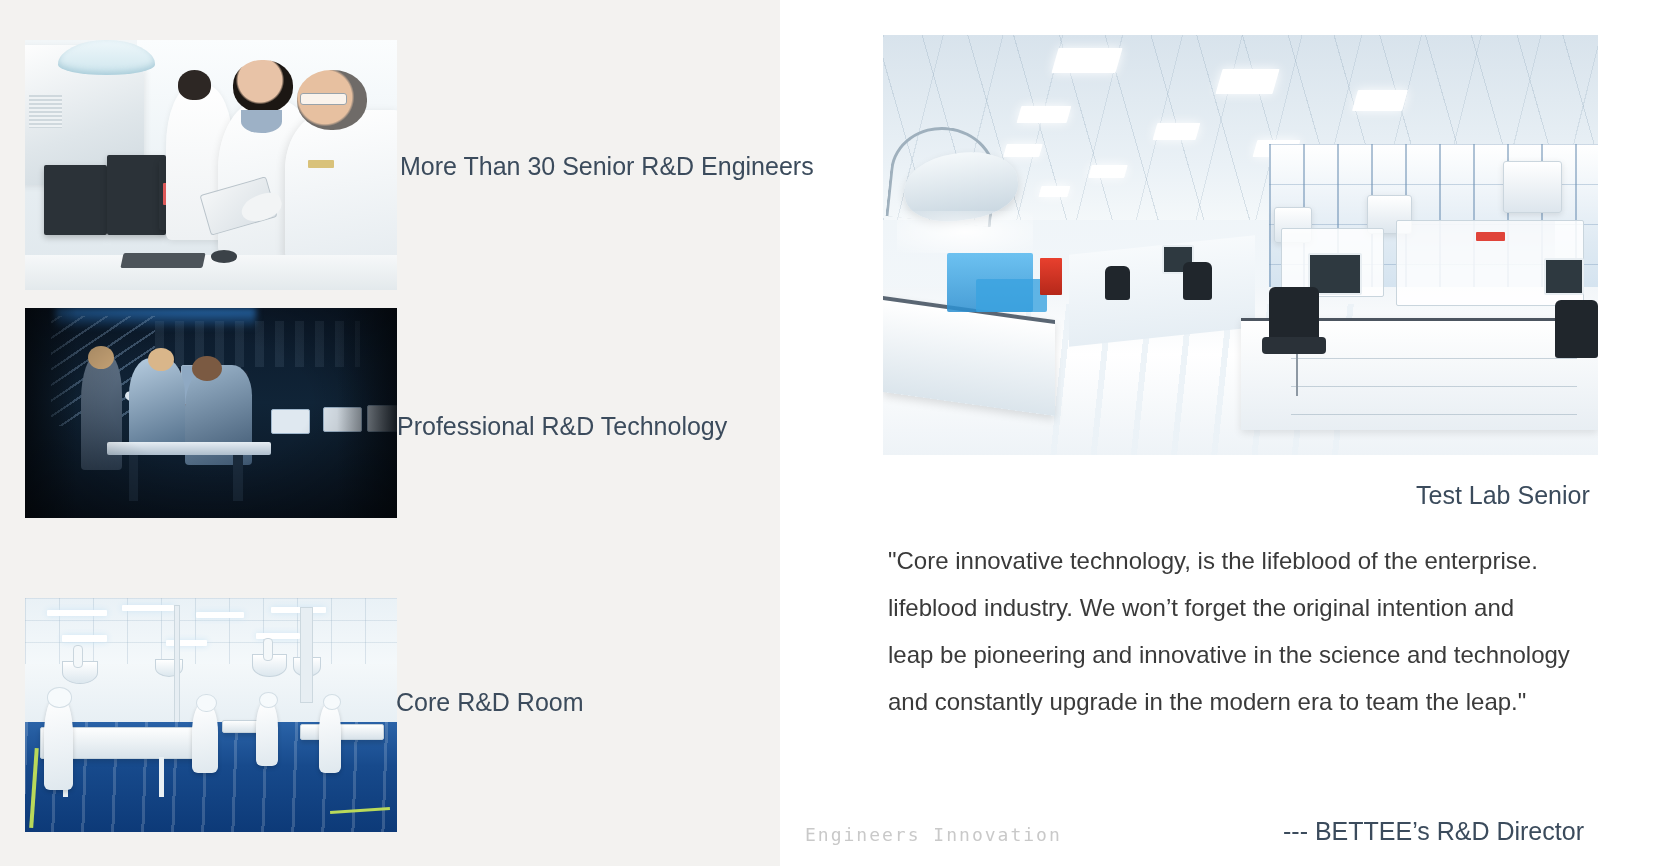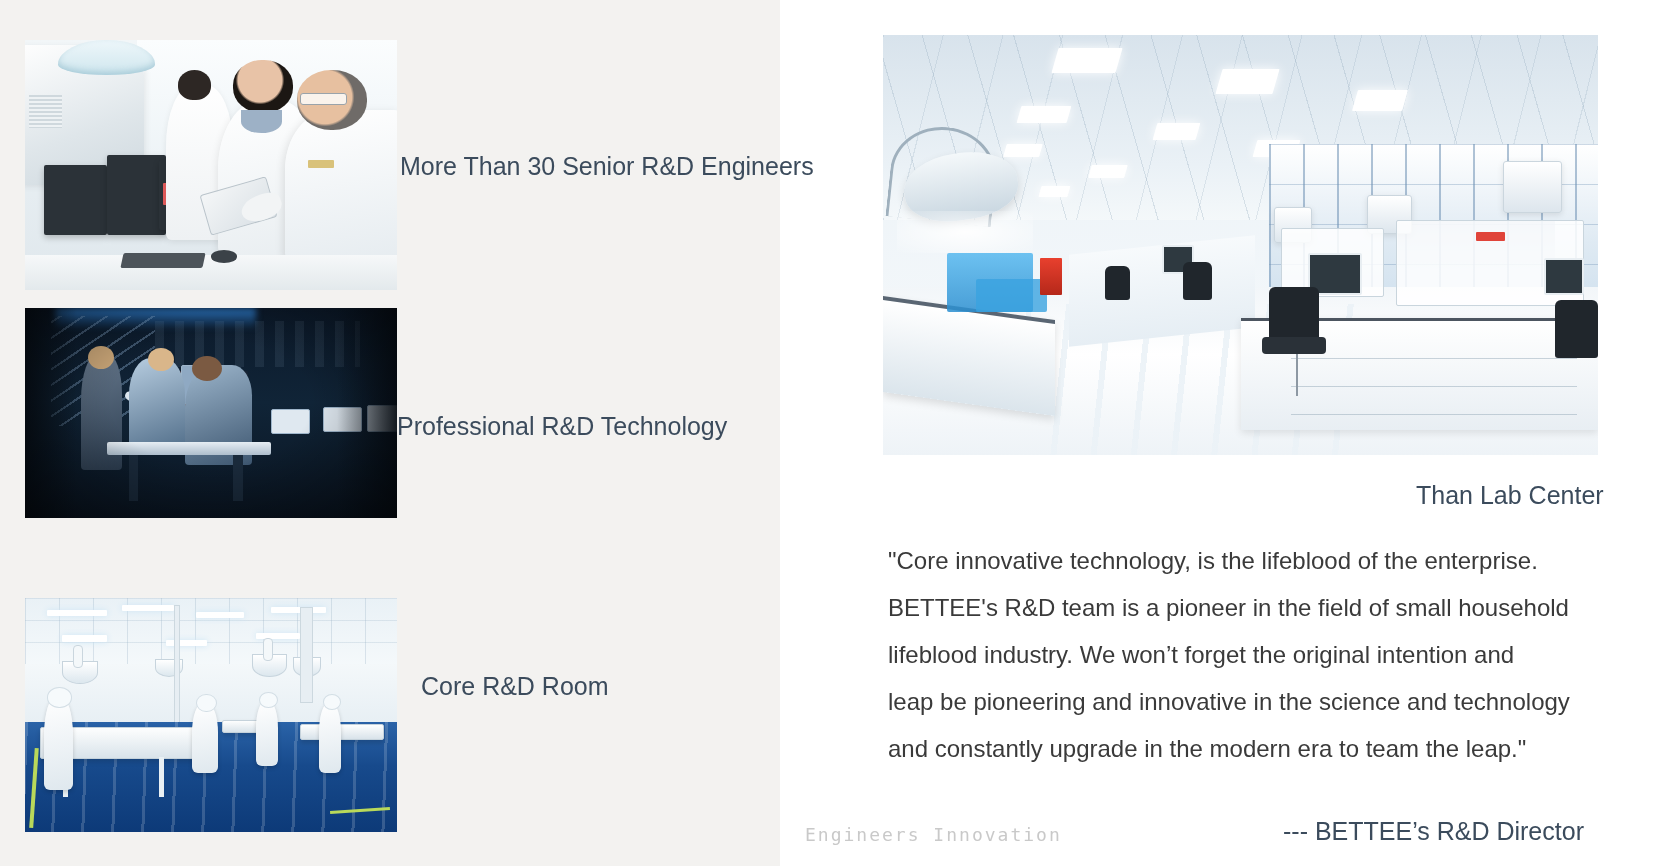--- a/index.html
+++ b/index.html
@@ -204,21 +204,21 @@
   .big .chairpost{position:absolute;width:2px;background:#8d98a3;}
   .big .mon{position:absolute;background:#2e3940;border:2px solid #e8eef2;border-radius:2px;}
   .big .instr{position:absolute;background:rgba(255,255,255,.85);
       border:1px solid #c9d5dd;border-radius:2px;}
   .big .redled{position:absolute;background:#e0443a;border-radius:1px;}
 
   
   .cap{position:absolute;color:#3b4b5c;font-size:25px;white-space:nowrap;}
   .cap1{left:400px;top:152px;}
   .cap2{left:397px;top:412px;}
-  .cap3{left:396px;top:672px;margin-left:25px;}
+  .cap3{left:396px;top:688px;}
   .caption-lab{position:absolute;left:1416px;top:481px;font-size:25px;color:#3b4b5c;}
 
   .quote{position:absolute;left:888px;top:537px;width:740px;
       color:#3a3a3a;font-size:24px;line-height:47px;}
   .quote span{display:block;white-space:nowrap;}
   .author{position:absolute;left:1283px;top:817px;font-size:25px;color:#3b4b5c;white-space:nowrap;}
   .watermark{position:absolute;left:805px;top:824px;font-size:18px;color:#c9c9c9;
       letter-spacing:2px;font-family:"DejaVu Sans Mono","Liberation Mono",monospace;}
 </style>
 </head>
@@ -356,25 +356,24 @@
     <div class="lampglow"></div>
     <div class="blue"></div>
     <div class="blue2"></div>
     <div class="red"></div>
   </div>
 
   <div class="cap cap1">More Than 30 Senior R&amp;D Engineers</div>
   <div class="cap cap2">Professional R&amp;D Technology</div>
   <div class="cap cap3">Core R&amp;D Room</div>
 
-  <div class="caption-lab">Than Lab Center</div>
+  <div class="caption-lab">Test Lab Senior</div>
 
   <div class="quote">
     <span>"Core innovative technology, is the lifeblood of the enterprise.</span>
-    <span>BETTEE's R&amp;D team is a pioneer in the field of small household</span>
     <span>lifeblood industry. We won’t forget the original intention and</span>
     <span>leap be pioneering and innovative in the science and technology</span>
     <span>and constantly upgrade in the modern era to team the leap."</span>
   </div>
 
   <div class="author">--- BETTEE’s R&amp;D Director</div>
 
   <div class="watermark">Engineers Innovation</div>
 
 </div>

